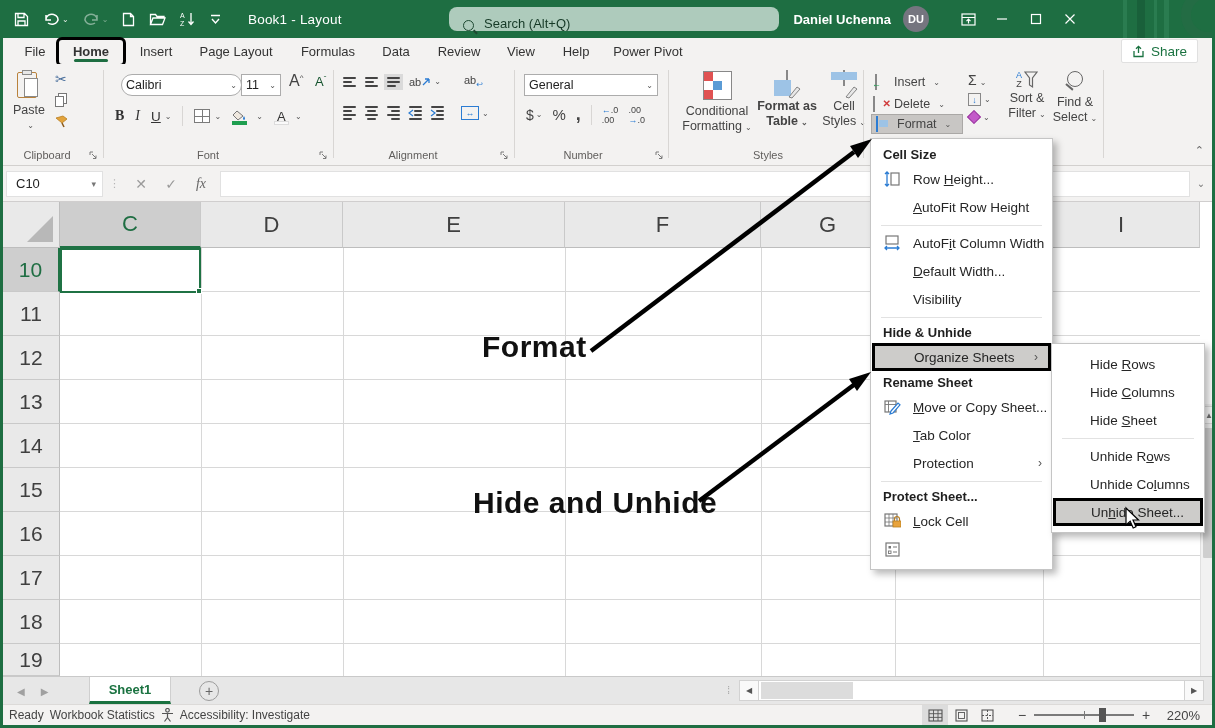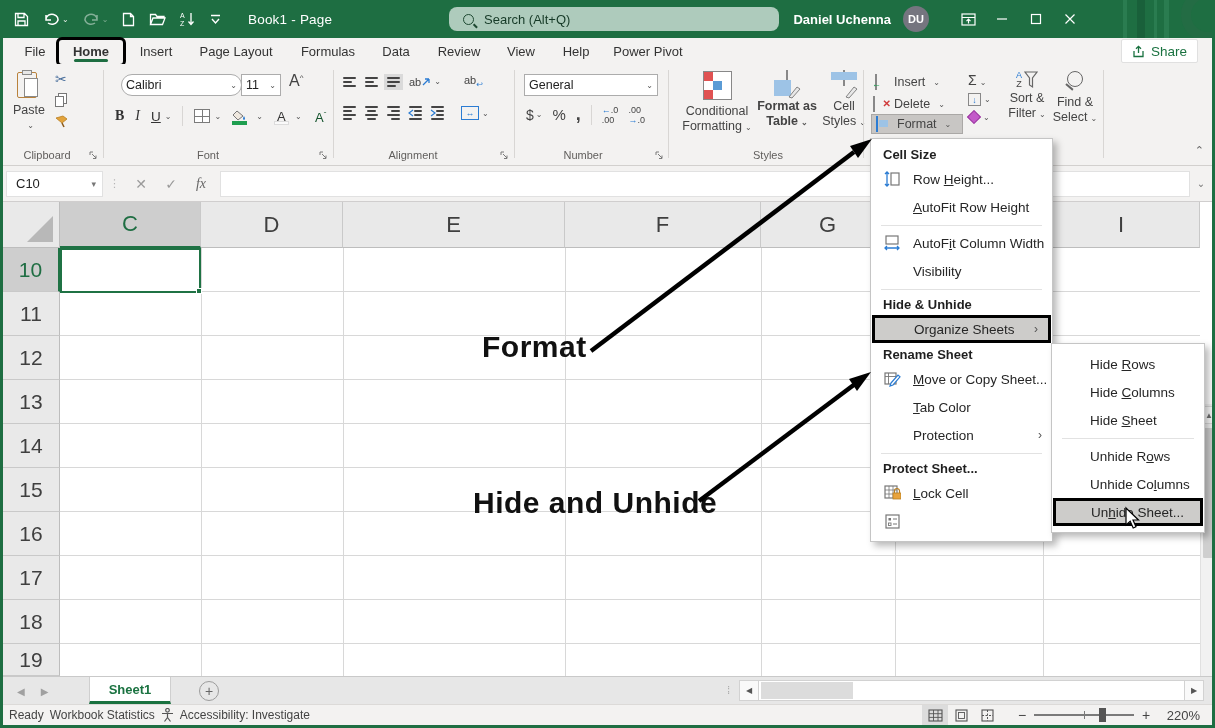--- a/index.html
+++ b/index.html
@@ -16,21 +16,21 @@
 
   
   .titlebar { position:absolute; left:0; top:0; width:1215px; height:38px; background:#1e6e42; color:#fff; z-index:5; }
   .qat { position:absolute; left:14px; top:0; height:38px; display:flex; align-items:center; gap:14px; }
   .qat .qbtn { display:flex; align-items:center; color:#fff; }
   .qat svg { display:block; }
   .dim { opacity:.45; }
   .chev-s { font-size:8px; margin-left:2px; color:#e8f0ea; }
   .tb-title { position:absolute; left:248px; top:0; height:38px; display:flex; align-items:center; font-size:13.5px; color:#fff; letter-spacing:.2px; }
   .searchbox { position:absolute; left:449px; top:7px; width:330px; height:24px; background:#aecbbc; border-radius:8px;
-               display:flex; align-items:center; padding-left:14px; gap:10px; color:#163a27; font-size:13px; cursor:text; }
+               display:flex; align-items:flex-end; padding-left:14px; gap:10px; color:#163a27; font-size:13px; cursor:text; }
   .search-glass { width:11px; height:11px; border:1.6px solid #1d4831; border-radius:50%; position:relative; }
   .search-glass::after { content:""; position:absolute; width:5px; height:1.6px; background:#1d4831; transform:rotate(45deg); left:9px; top:10px; }
   .tb-right { position:absolute; right:0; top:0; height:38px; display:flex; align-items:center; }
   .tb-user { font-size:13px; color:#fff; margin-right:12px; }
   .avatar { width:26px; height:26px; border-radius:50%; background:#75757f; color:#fff; font-size:11px; display:flex; align-items:center; justify-content:center; margin-right:22px; }
   .winbtn { width:34px; height:38px; display:flex; align-items:center; justify-content:center; color:#fff; font-size:13px; }
   .deco { position:absolute; right:0; top:0; width:128px; height:38px; overflow:hidden; pointer-events:none; }
   .deco i { position:absolute; background:#2a7c50; }
   .deco .c1 { width:54px; height:54px; border-radius:50%; background:transparent; border:10px solid #236c44; right:-20px; top:-12px; }
   .deco .s1 { width:5px; height:38px; right:46px; top:0; }
@@ -188,21 +188,21 @@
             <text x="0" y="15" font-size="7" fill="#fff" font-family="Liberation Sans">Z</text>
             <path d="M11 2 v11 M8.5 10.5 l2.5 3 l2.5 -3" fill="none" stroke="#fff" stroke-width="1.3"></path>
           </svg>
       </span>
       <span class="qbtn">
         <svg width="11" height="12" viewBox="0 0 11 12">
             <path d="M1 2.5 h9 M2 6 l3.5 4 l3.5 -4" fill="none" stroke="#fff" stroke-width="1.4"></path>
           </svg>
       </span>
     </div>
-    <div class="tb-title">Book1  -  Page</div>
+    <div class="tb-title">Book1  -  Layout</div>
     <div class="searchbox">
       <span class="search-glass"></span>
       <span>Search (Alt+Q)</span>
     </div>
     <div class="tb-right" style="right:128px;font-weight:bold;">
       <span class="tb-user">Daniel Uchenna</span>
       <span class="avatar">DU</span>
       <span class="winbtn">
         <svg width="15" height="13" viewBox="0 0 15 13">
             <rect x="1" y="1" width="13" height="11" fill="none" stroke="#fff" stroke-width="1.2"></rect>
@@ -311,21 +311,21 @@
 
     <div class="combo" style="position:absolute;left:118px;top:10px;width:121px;border-radius:11px;">
       <span class="cv">Calibri</span>
         <span class="chev">⌄</span>
     </div>
     <div class="combo" style="position:absolute;left:238px;top:10px;width:40px;">
       <span class="cv">11</span>
         <span class="chev">⌄</span>
     </div>
     <span style="position:absolute;left:286px;top:8px;font-size:16px;color:#444;">A<sup style="font-size:8px;">^</sup></span>
-    <span style="position:absolute;left:312px;top:10px;font-size:13px;color:#14532d;margin-top:36px;">A<sup style="font-size:8px;">ˇ</sup></span>
+    <span style="position:absolute;left:312px;top:10px;font-size:13px;color:#14532d;">A<sup style="font-size:8px;">ˇ</sup></span>
     <div style="position:absolute;left:112px;top:42px;display:flex;align-items:center;gap:11px;">
       <span style="font-weight:bold;font-size:14px;color:#333;font-family:'Liberation Serif',serif;">B</span>
       <span style="font-style:italic;font-size:14px;color:#333;font-family:'Liberation Serif',serif;">I</span>
       <span style="font-size:13.5px;color:#333;text-decoration:underline;">U</span>
       <span class="chev" style="margin-left:-7px;">⌄</span>
       <span style="width:1px;height:20px;background:#d8d6d4;"></span>
       <span class="iconbox"></span>
       <span class="chev" style="margin-left:-7px;">⌄</span>
       <span style="display:block;width:18px;height:18px;position:relative;">
         <svg width="16" height="11" viewBox="0 0 16 11">
@@ -643,20 +643,23 @@
     <div class="msep"></div>
     <div class="mi">
       <span class="mico">
         <svg width="16" height="16" viewBox="0 0 16 16">
             <rect x="2" y="1" width="12" height="8" fill="none" stroke="#777" stroke-width="1.2"></rect>
             <path d="M1 13 h14 M3 11 l-2 2 2 2 M13 11 l2 2 -2 2" fill="none" stroke="#2b7cd3" stroke-width="1.3"></path>
           </svg>
       </span>
         <span>AutoF<u>i</u>t Column Width</span>
     </div>
+    <div class="mi">
+        <span><u>D</u>efault Width...</span>
+      </div>
     <div class="mi">
         <span>Visibility</span>
       </div>
     <div class="msep"></div>
     <div class="mh">Hide &amp; Unhide</div>
     <div class="mi hl">
       <span>Organize Sheets</span>
       <span class="subarrow">›</span>
     </div>
     <div class="mh">Rename Sheet</div>

